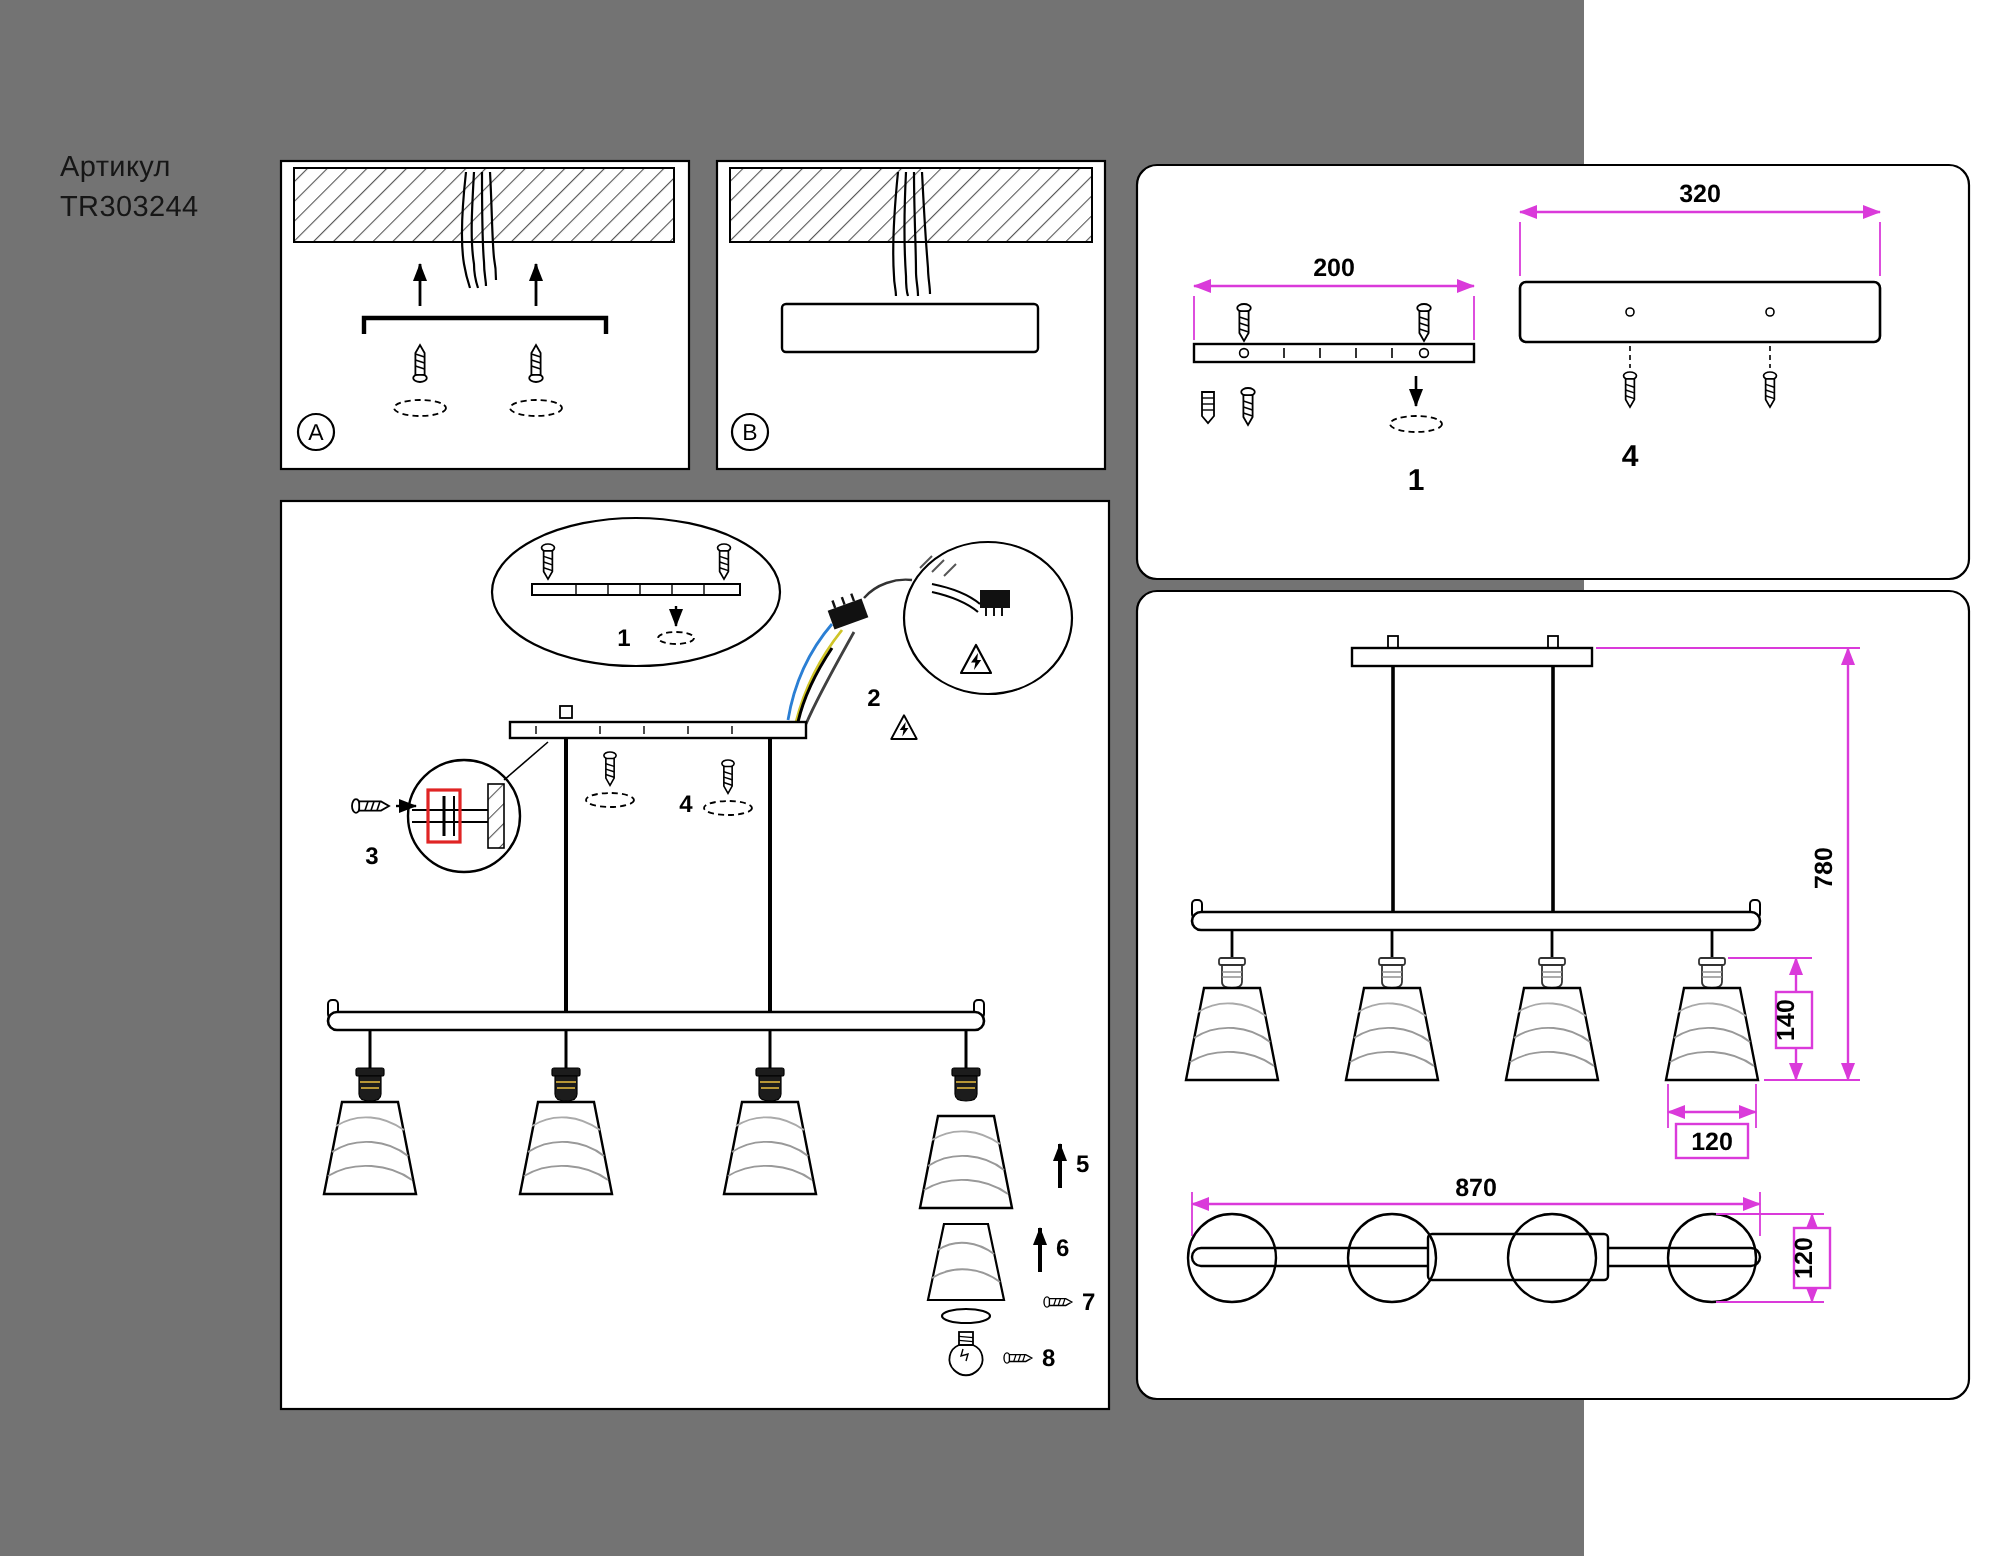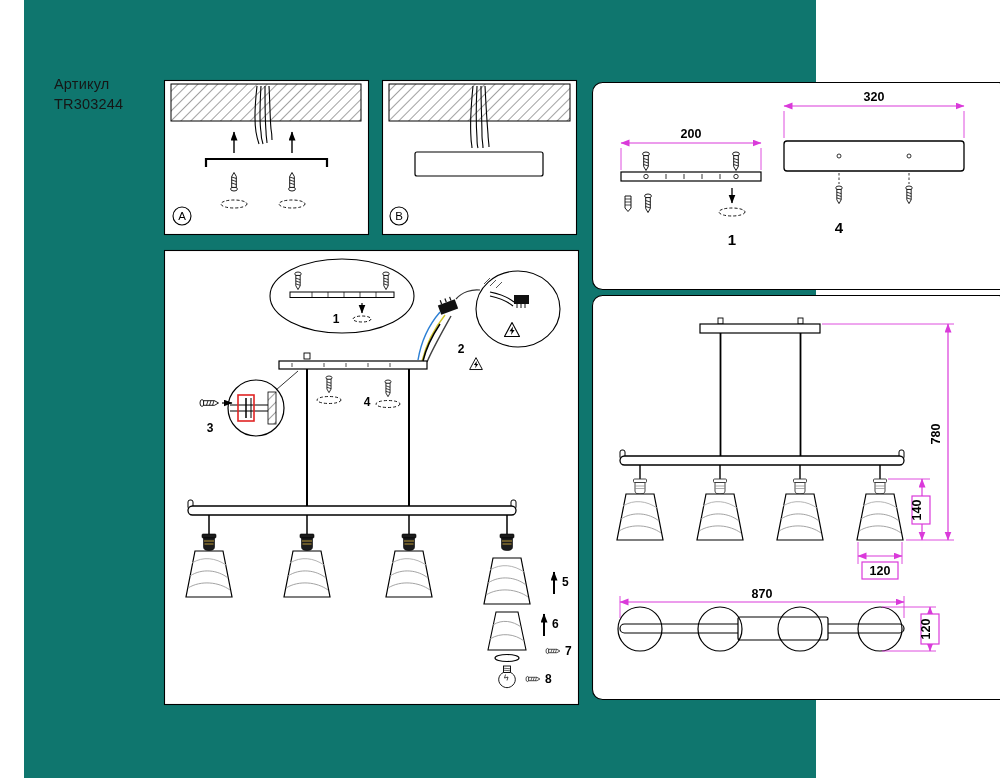--- a/index.html
+++ b/index.html
@@ -2,21 +2,21 @@
 <html><head>
 <meta charset="utf-8">
 <style>
   * { margin:0; padding:0; box-sizing:border-box; }
   html,body { background:#ffffff; }
   body {
     width:1000px; height:778px;
     font-family:"Liberation Sans", sans-serif;
     position:relative; overflow:hidden;
   }
-  .page { position:relative; width:792px; height:778px; background:#0f766e;margin-left:24px; }
+  .page { position:relative; width:792px; height:778px; background:#737373; }
   .article {
     position:absolute; left:30px; top:74px;
     font-size:14.5px; line-height:1.4; color:#161616; letter-spacing:.2px;
   }
   svg.sheet { position:absolute; left:0; top:0; display:block; }
   svg text { font-family:"Liberation Sans", sans-serif; fill:#000; }
   .panel-border { fill:#fff; stroke:#000; stroke-width:1.1; }
   .dashed { fill:none; stroke:#000; stroke-width:0.9; stroke-dasharray:3 2; }
   .dashlead { stroke:#000; stroke-width:0.8; stroke-dasharray:2.5 2; }
   .dimline { stroke:#da3ada; stroke-width:1.2; fill:none; }

